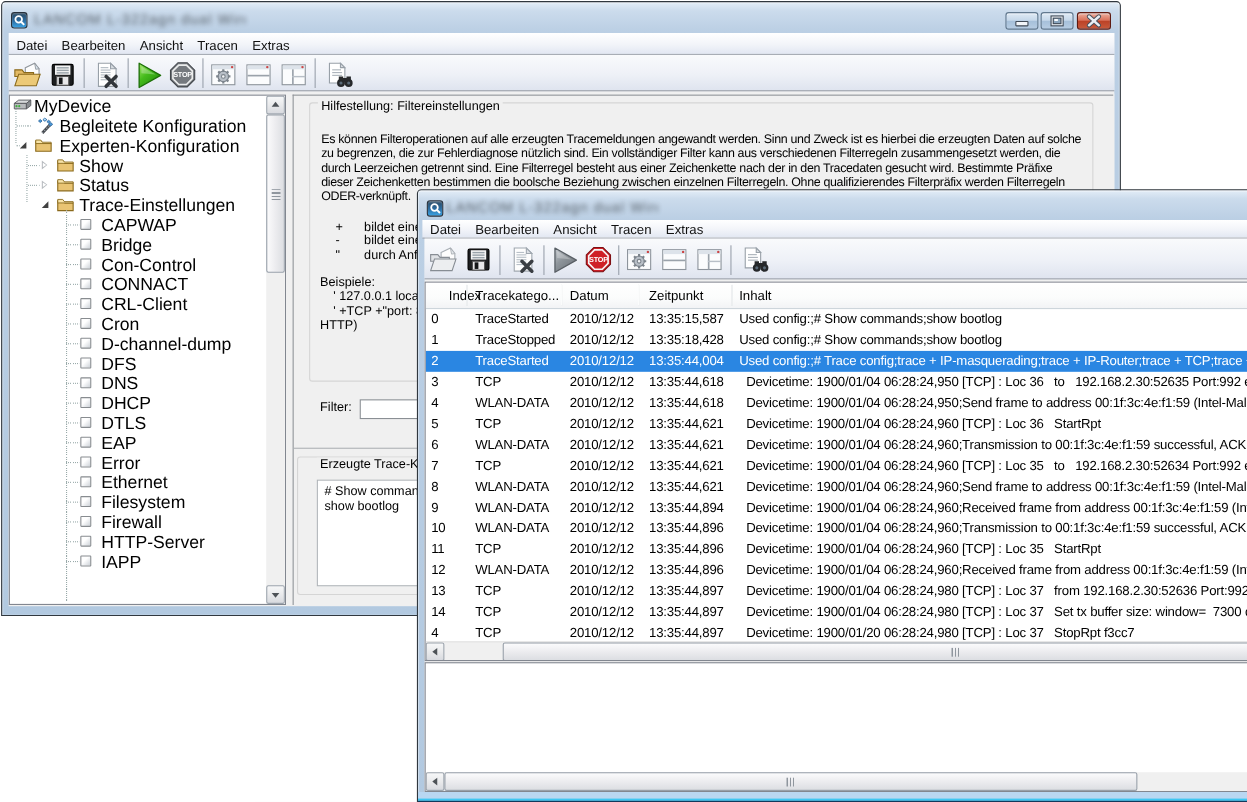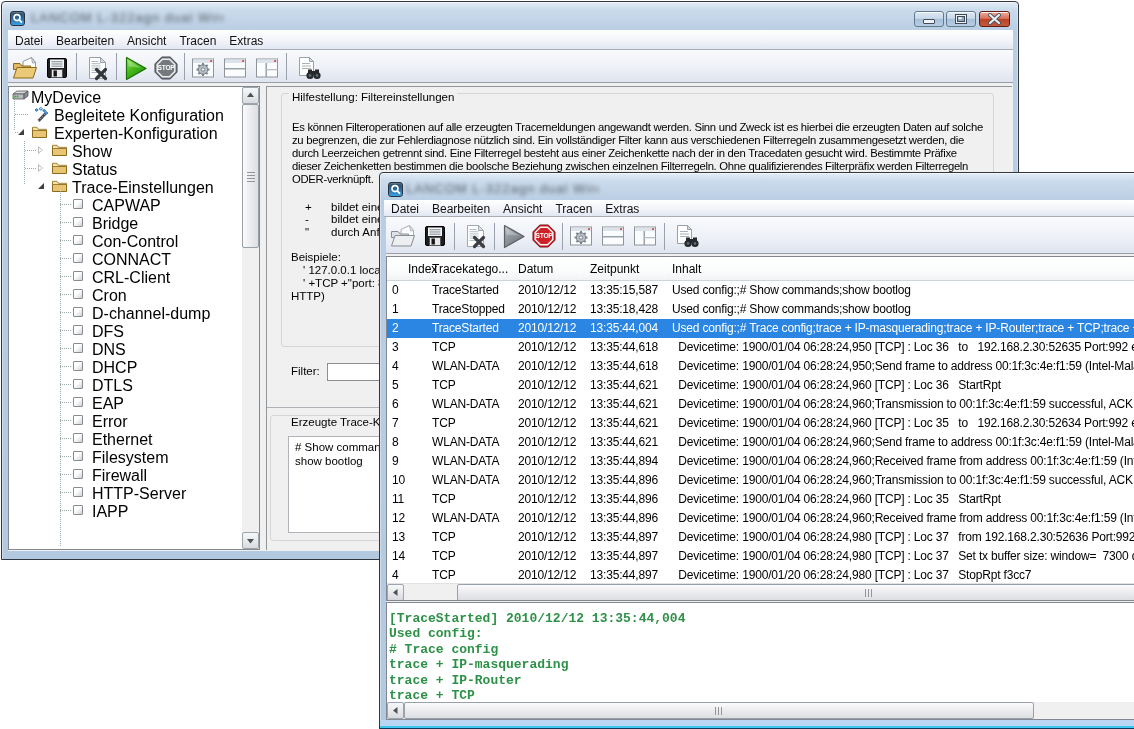--- a/index.html
+++ b/index.html
@@ -597,26 +597,20 @@
 <div class="sb-btn" style="left:0;top:0;width:17px;height:17px;"><svg width="15" height="15">
               <path d="M5 7.5 L9.5 4 V11 Z" fill="#4d5257"></path>
             </svg></div>
 <div class="sb-thumb" style="left:70px;top:0;width:824px;height:17px;">
             <div class="gripH" style="left:407px;"></div>
           </div>
 </div>
       </div>
 
     <div id="bot" style="position:absolute;left:0;top:402px;right:0;height:118px;background:#fff;border:1px solid #828790;overflow:hidden;">
-        <div style="position:absolute;left:2px;top:8px;font-family:'Liberation Mono',monospace;font-size:13px;font-weight:bold;line-height:15.4px;color:#2e9148;white-space:pre;">[TraceStarted] 2010/12/12 13:35:44,004
-Used config:
-# Trace config
-trace + IP-masquerading
-trace + IP-Router
-trace + TCP</div>
         <div style="position:absolute;left:0;right:0;bottom:0;height:17px;background:#f0f0f0;">
 <div class="sb-btn" style="left:0;top:0;width:17px;height:17px;"><svg width="15" height="15">
               <path d="M5 7.5 L9.5 4 V11 Z" fill="#4d5257"></path>
             </svg></div>
 <div class="sb-thumb" style="left:17px;top:0;width:630px;height:17px;">
             <div class="gripH" style="left:310px;"></div>
           </div>
 </div>
       </div>
   </div>

